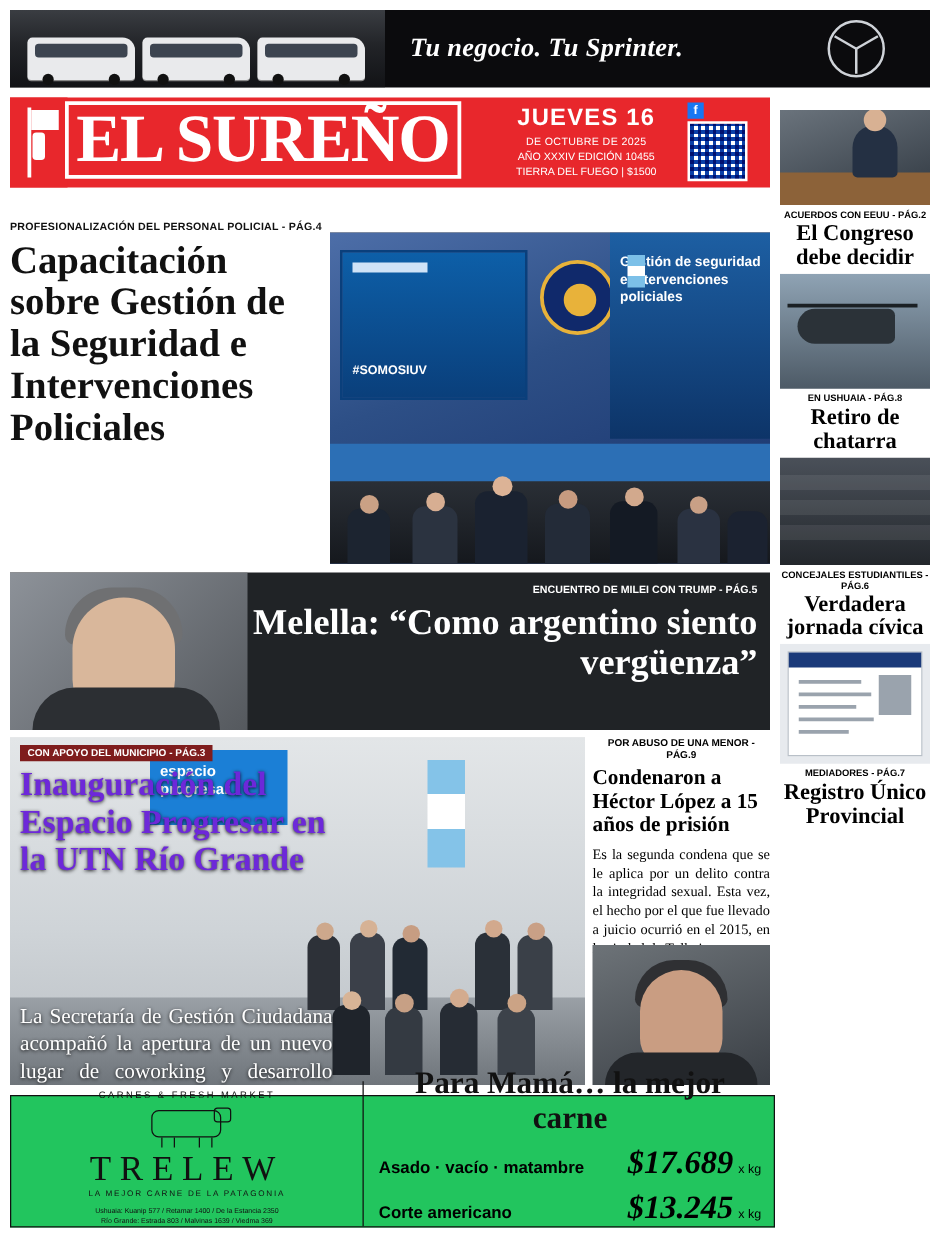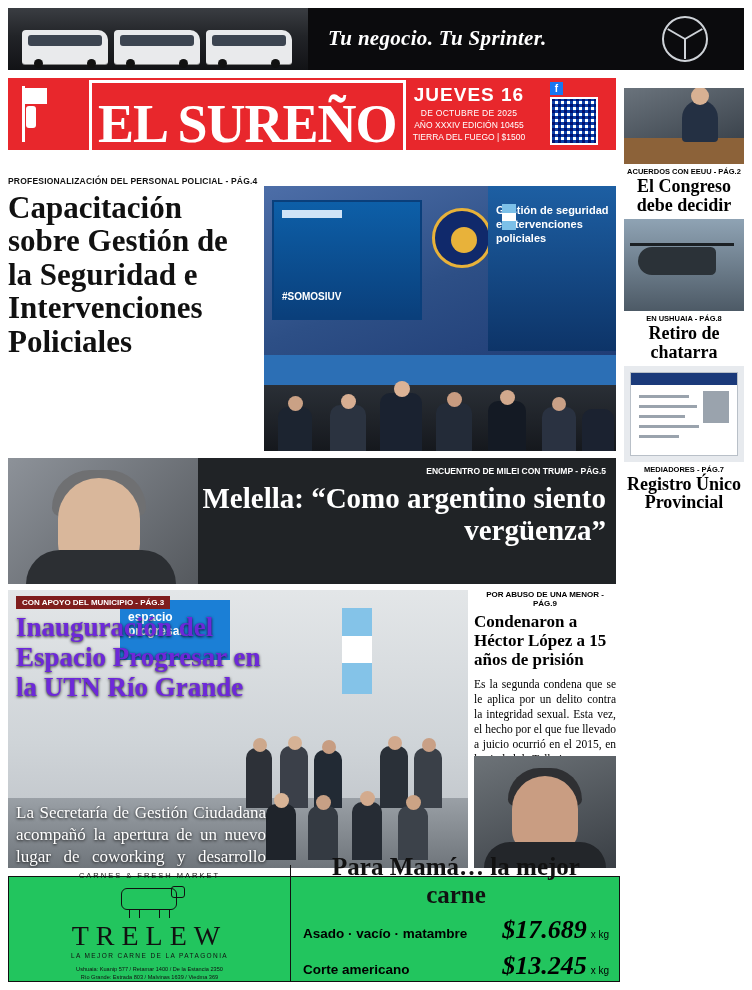--- a/index.html
+++ b/index.html
@@ -26,21 +26,21 @@
   .mbstar:after { transform: translate(-50%,0) rotate(120deg); }
   .mbstar span { transform: translate(-50%,0) rotate(240deg); }
 
   
   .masthead { position:absolute; left:8px; top:78px; width:608px; height:72px; background:#e8272c; }
   .flagbox { position:absolute; left:0; top:0; width:46px; height:72px; background:#e8272c; }
   .flagbox .pole { position:absolute; left:14px; top:8px; width:3px; height:56px; background:#fff; }
   .flagbox .banner { position:absolute; left:17px; top:10px; width:22px; height:16px; background:#fff; }
   .flagbox .man { position:absolute; left:18px; top:28px; width:10px; height:22px; background:#fff; border-radius:3px; }
   .logo { position:absolute; left:44px; top:2px; color:#fff; font-size:54px; font-weight:bold; letter-spacing:-1px; font-family:"Liberation Serif", serif; }
-  .logo .box { display:inline-block; border:3px solid #fff; padding:14px 6px 2px 6px; line-height:1;margin-left:37px; }
+  .logo .box { display:inline-block; border:3px solid #fff; padding:0 6px 2px 6px; line-height:1; }
   .mast-right { position:absolute; right:72px; top:6px; width:150px; color:#fff; text-align:center; }
   .mast-right .d1 { font-size:19px; font-weight:bold; letter-spacing:1px; font-family:"Liberation Sans", sans-serif;}
   .mast-right .d2 { font-size:8.5px; letter-spacing:.3px; margin-top:2px; font-family:"Liberation Sans", sans-serif;}
   .mast-right .d3 { font-size:8.5px; margin-top:2px; font-family:"Liberation Sans", sans-serif;}
   .mast-right .d4 { font-size:8.5px; margin-top:2px; font-family:"Liberation Sans", sans-serif;}
   .qrzone { position:absolute; right:6px; top:4px; width:60px; }
   .fbico { width:13px; height:13px; background:#1877f2; color:#fff; font-size:10px; font-weight:bold; font-family:"Liberation Sans",sans-serif; text-align:center; line-height:13px; margin-bottom:2px;}
   .qr { width:48px; height:48px; background:
       repeating-linear-gradient(90deg,#0b3fa8 0 3px,#fff 3px 6px),
       repeating-linear-gradient(0deg,#0b3fa8 0 3px,transparent 3px 6px);
@@ -283,20 +283,29 @@
 
     <div class="cell">
       <div class="ph ph2">
         <div class="rot"></div>
           <div class="heli"></div>
       </div>
       <div class="k">EN USHUAIA - PÁG.8</div>
       <h4>Retiro de chatarra</h4>
     </div>
 
+    <div class="cell">
+      <div class="ph ph3">
+        <div class="row" style="top:14px"></div>
+          <div class="row" style="top:34px"></div>
+          <div class="row" style="top:54px"></div>
+      </div>
+      <div class="k">CONCEJALES ESTUDIANTILES - PÁG.6</div>
+      <h4>Verdadera jornada cívica</h4>
+    </div>
 
     <div class="cell">
       <div class="ph ph4">
         <div class="doc">
           <div class="bar"></div>
           <div class="photo"></div>
           <div class="ln" style="top:22px; width:50px;"></div>
           <div class="ln" style="top:32px; width:58px;"></div>
           <div class="ln" style="top:42px; width:46px;"></div>
           <div class="ln" style="top:52px; width:60px;"></div>

